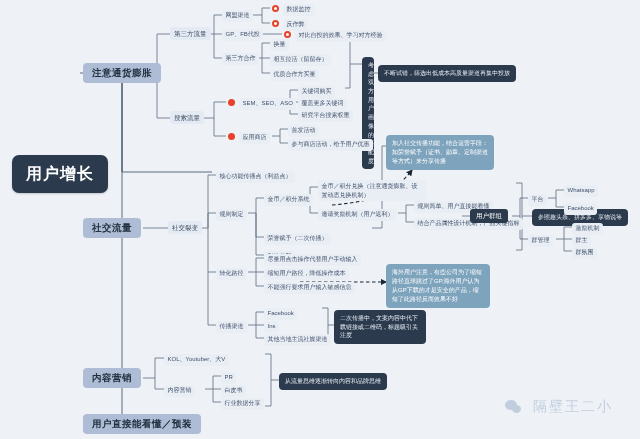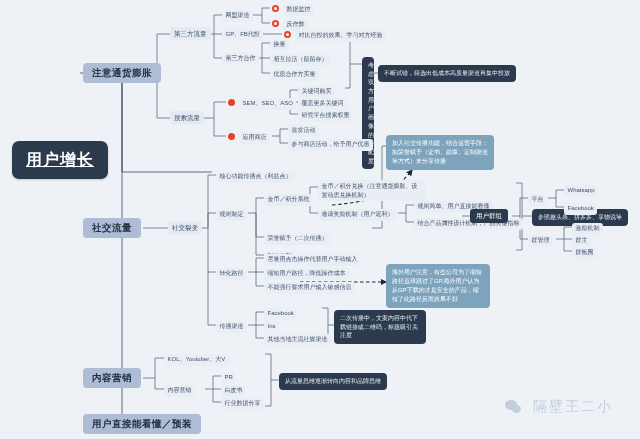--- a/index.html
+++ b/index.html
@@ -233,21 +233,21 @@
     <defs>
       <marker id="ah" markerWidth="6" markerHeight="6" refX="5" refY="3" orient="auto">
         <path d="M0,0 L6,3 L0,6 z" fill="#1c2734"></path>
       </marker>
       <marker id="ah2" markerWidth="6" markerHeight="6" refX="5" refY="3" orient="auto">
         <path d="M0,0 L6,3 L0,6 z" fill="#1c2734"></path>
       </marker>
     </defs>
   </svg>
 
-  <div class="node root" style="left:12px;top:141px;text-decoration:underline;">用户增长</div>
+  <div class="node root" style="left:12px;top:155px;">用户增长</div>
 
   <div class="node l1" style="left:83px;top:63px;">注意通货膨胀</div>
 
   <div class="node l2" style="left:170px;top:27px;">第三方流量</div>
   <div class="node l2" style="left:170px;top:111px;">搜索流量</div>
 
   <div class="node leaf" style="left:222px;top:10px;">网盟渠道</div>
   <div class="node leaf" style="left:222px;top:29px;">GP、FB代投</div>
   <div class="node leaf" style="left:222px;top:53px;">第三方合作</div>
 

